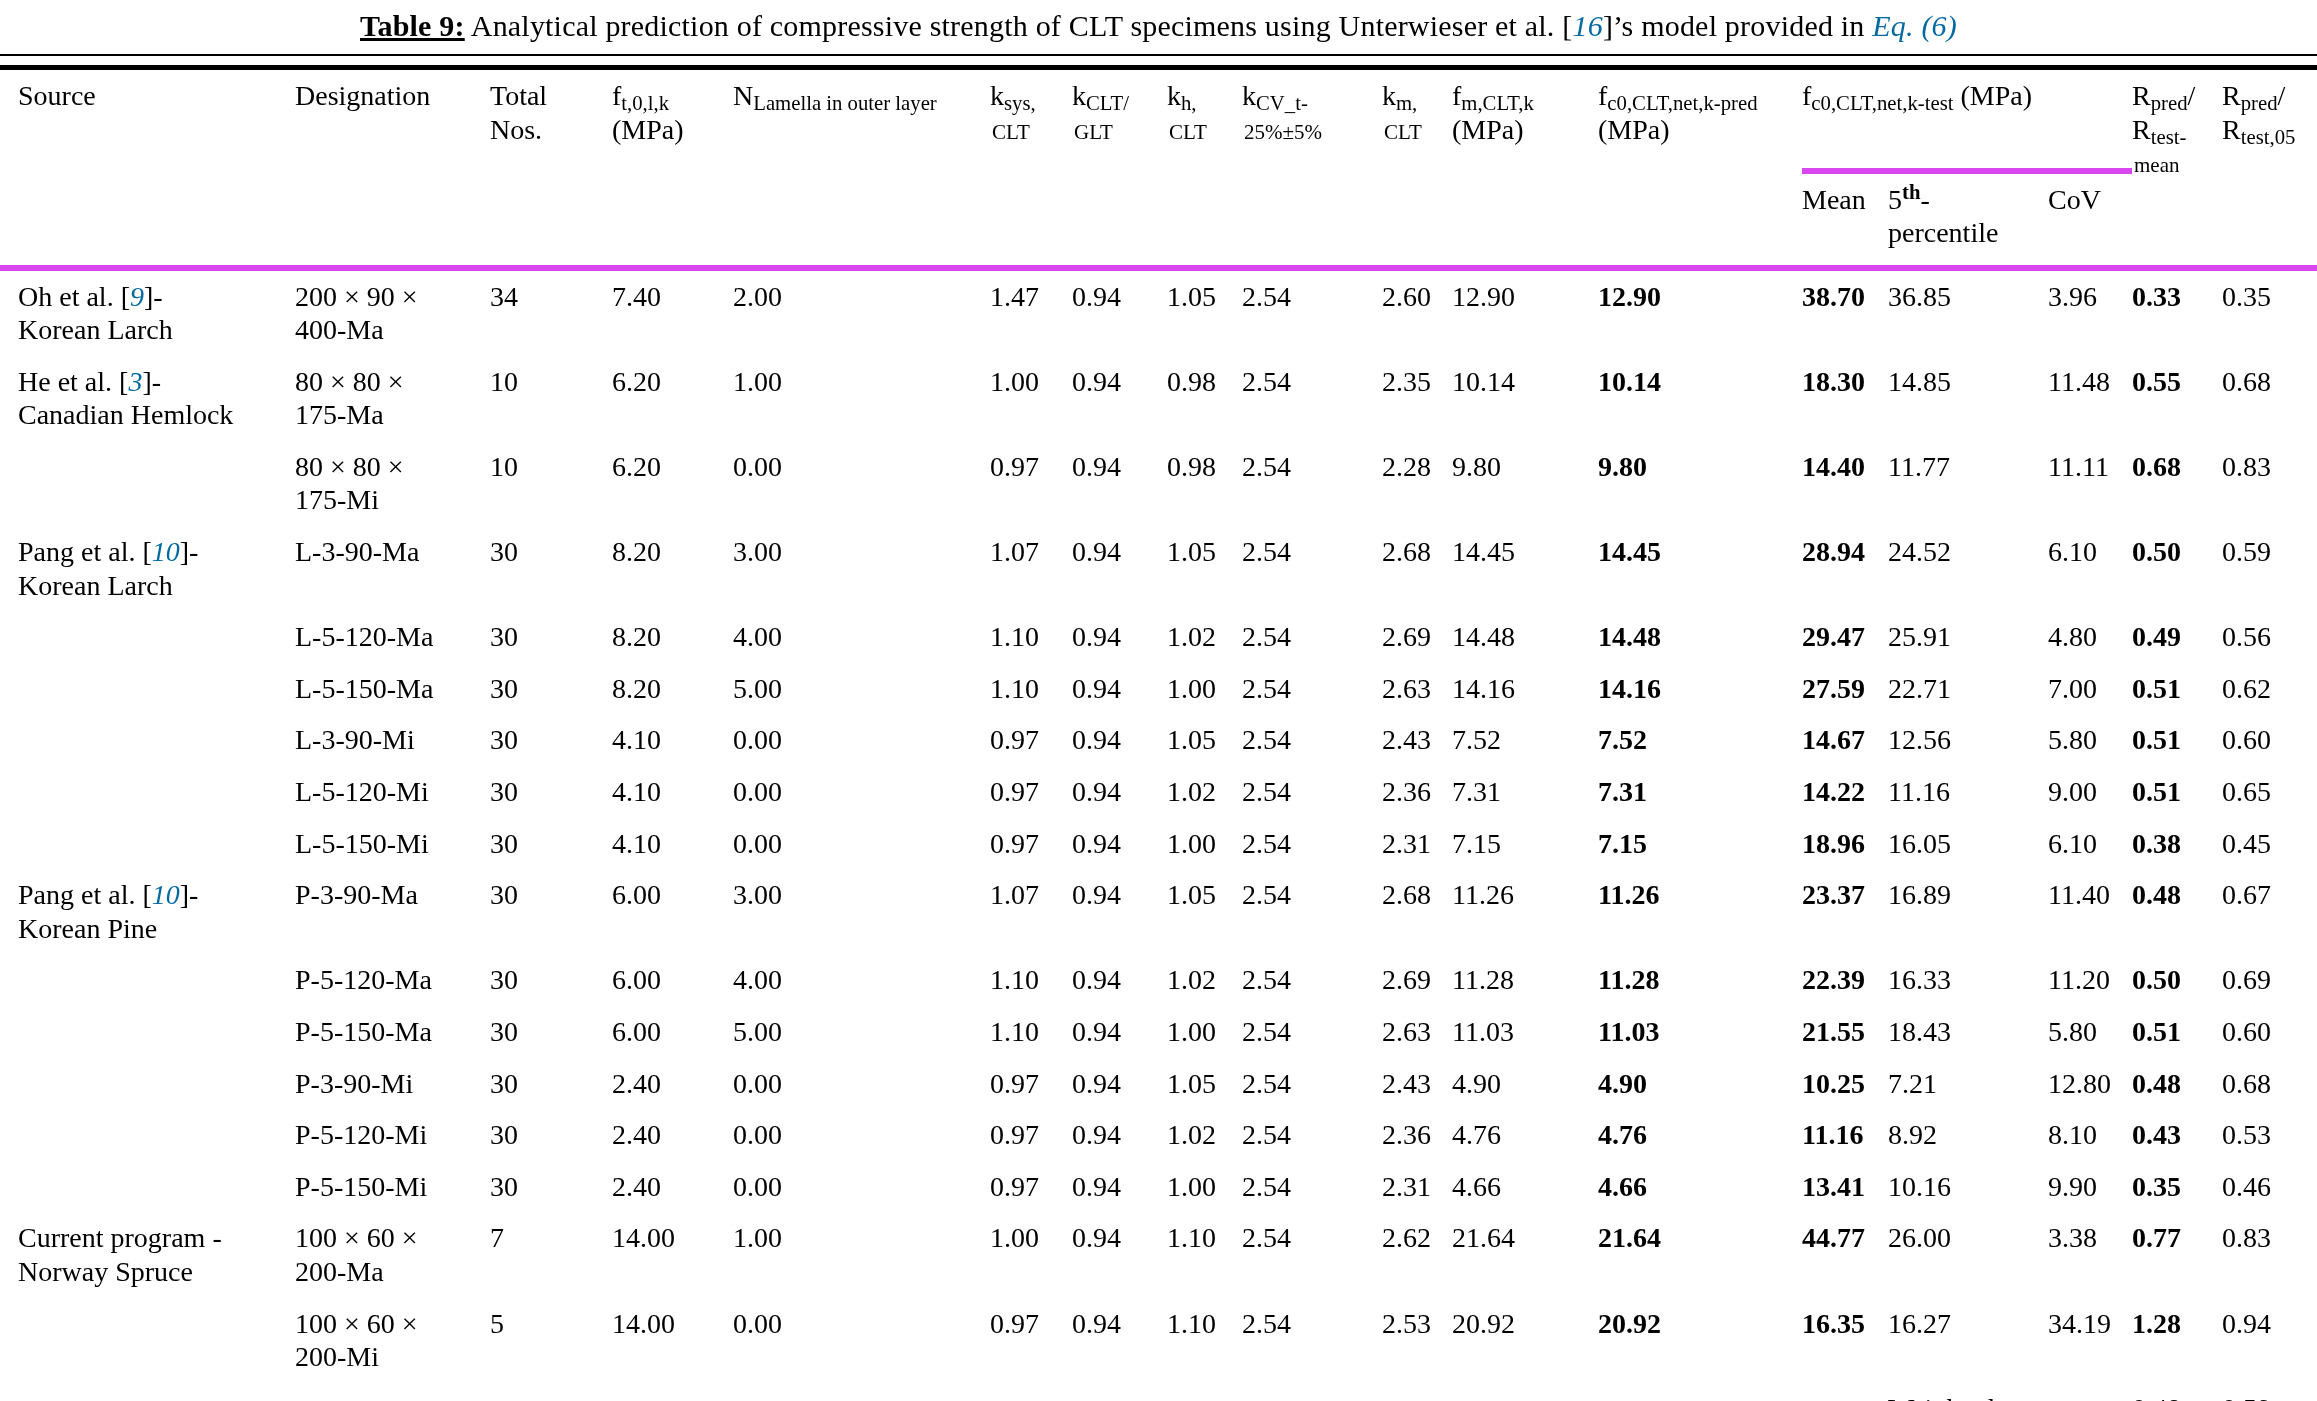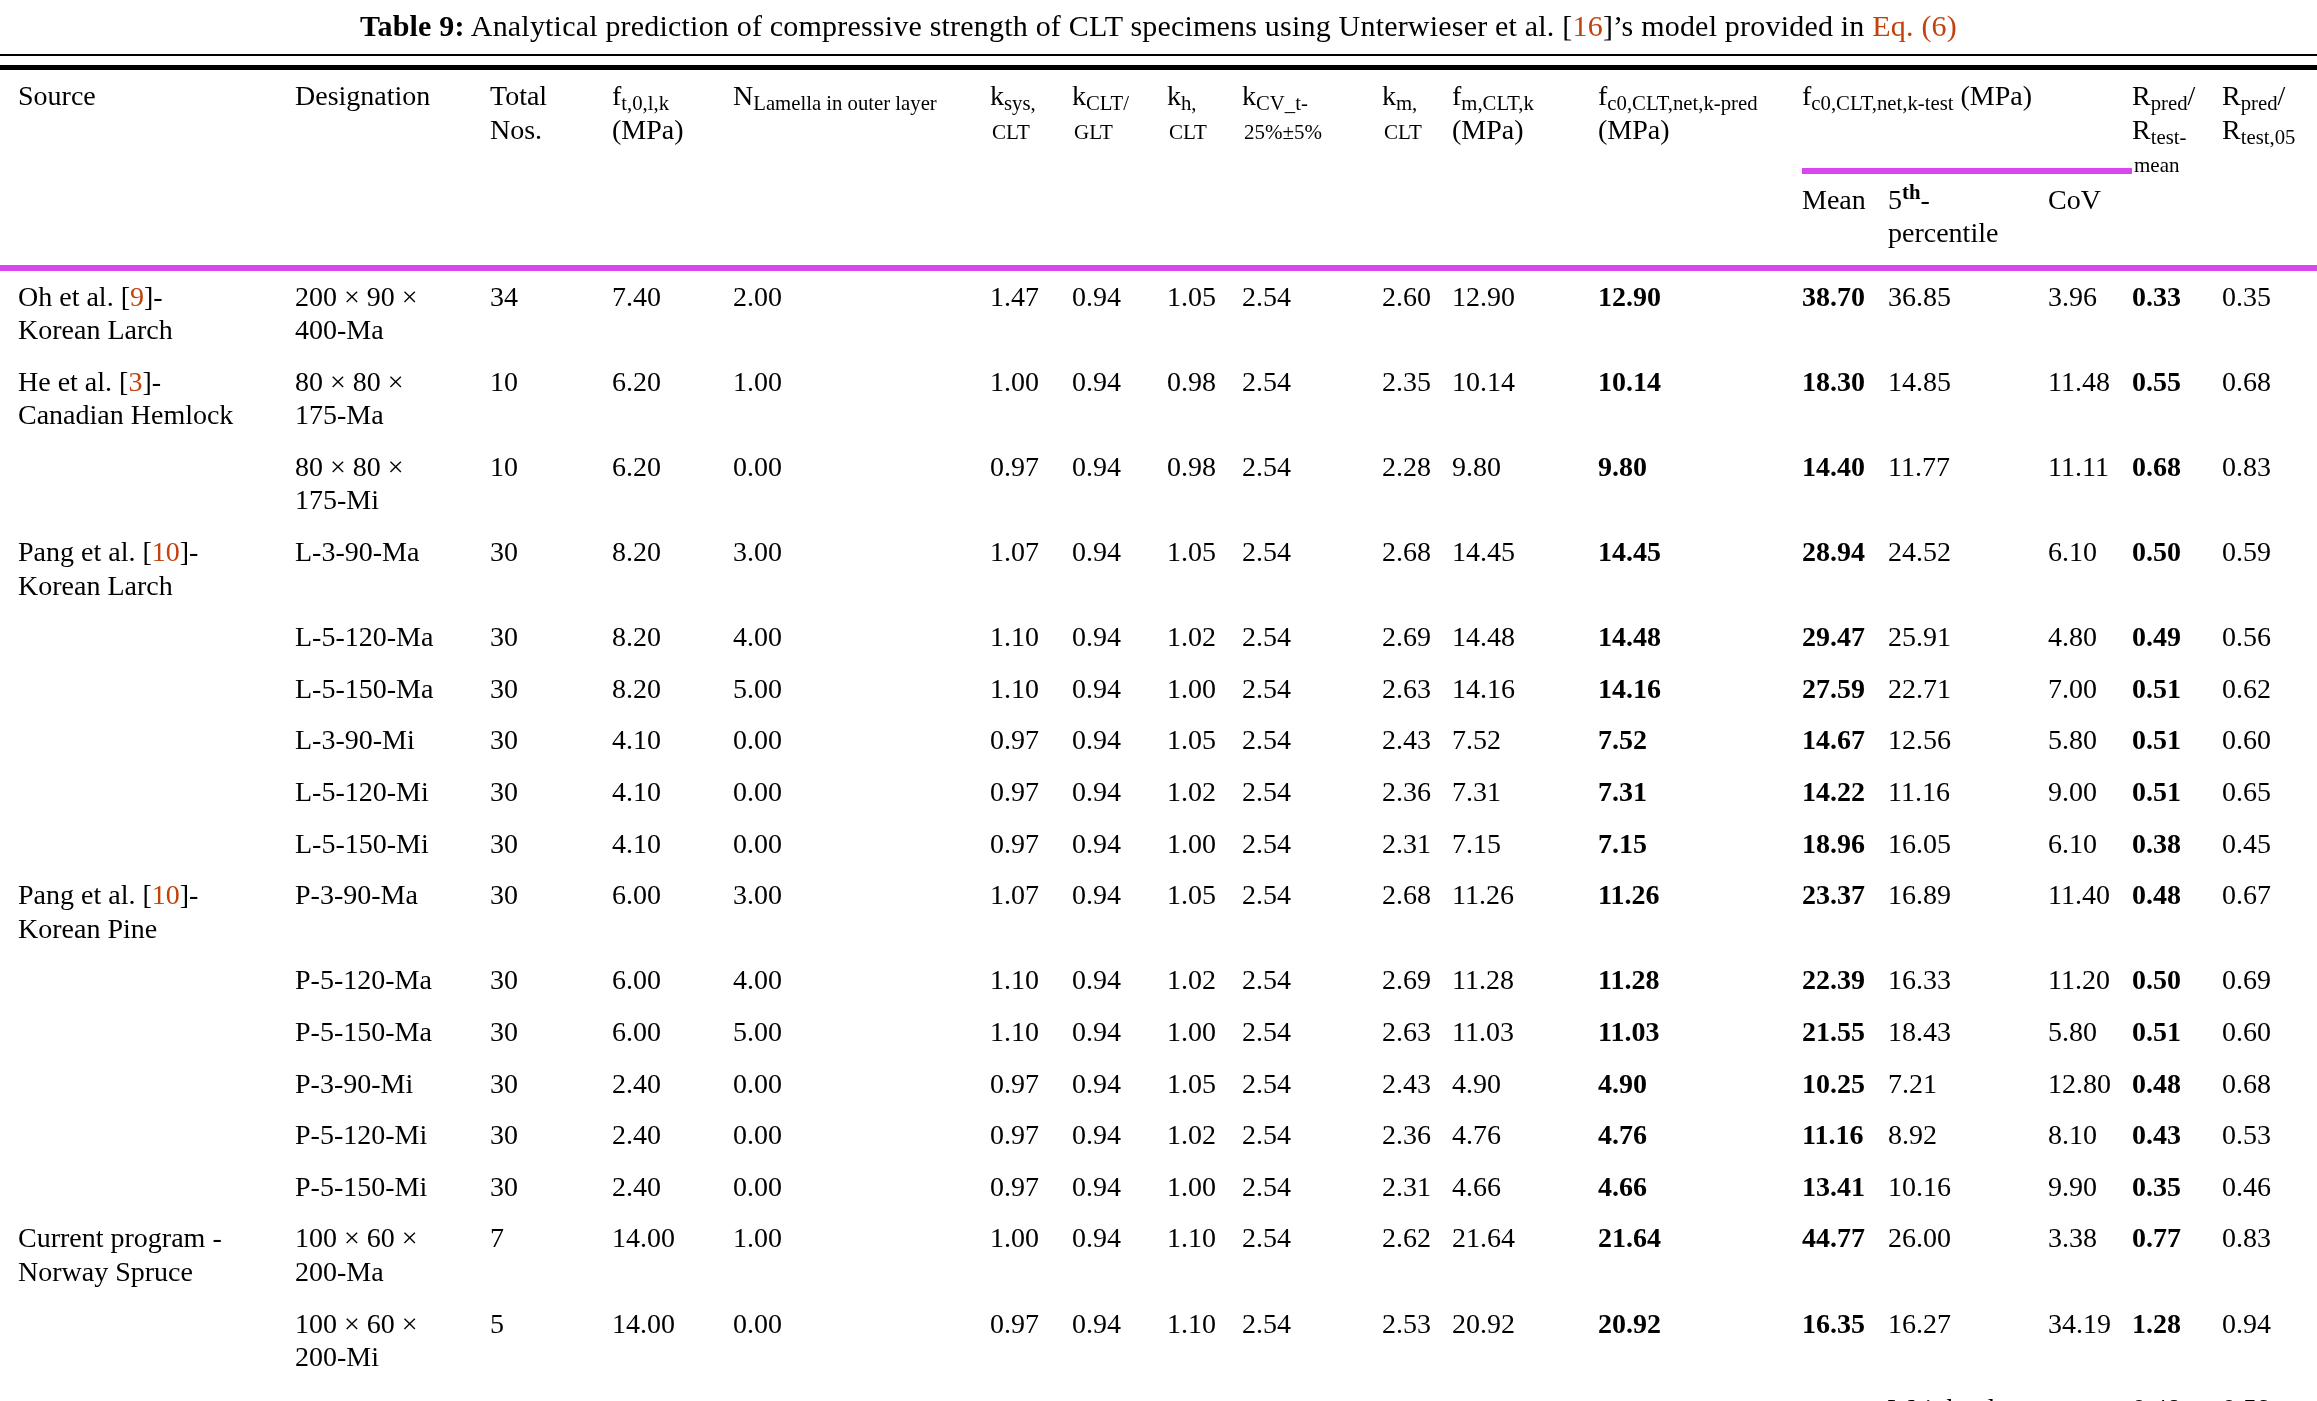--- a/index.html
+++ b/index.html
@@ -12,22 +12,22 @@
     font-family: "Liberation Serif", "DejaVu Serif", serif;
     overflow: hidden;
   }
   .title {
     font-size: 30px;
     text-align: center;
     padding: 9px 20px 11px;
     border-bottom: 2px solid #000;
     letter-spacing: 0.2px;
   }
-  .title .bold { font-weight: bold; }
-  .ref { color: #c2410c; cursor: pointer; }
+  .title .bold { font-weight: bold; text-decoration: underline; }
+  .ref { color: #0369a1; cursor: pointer; font-style: italic; }
   table.tbl {
     margin-top: 9px;
     width: 2317px;
     table-layout: fixed;
     border-collapse: collapse;
     border-top: 5px solid #000;
     border-bottom: 6px solid #000;
     font-size: 28px;
   }
   th, td {

